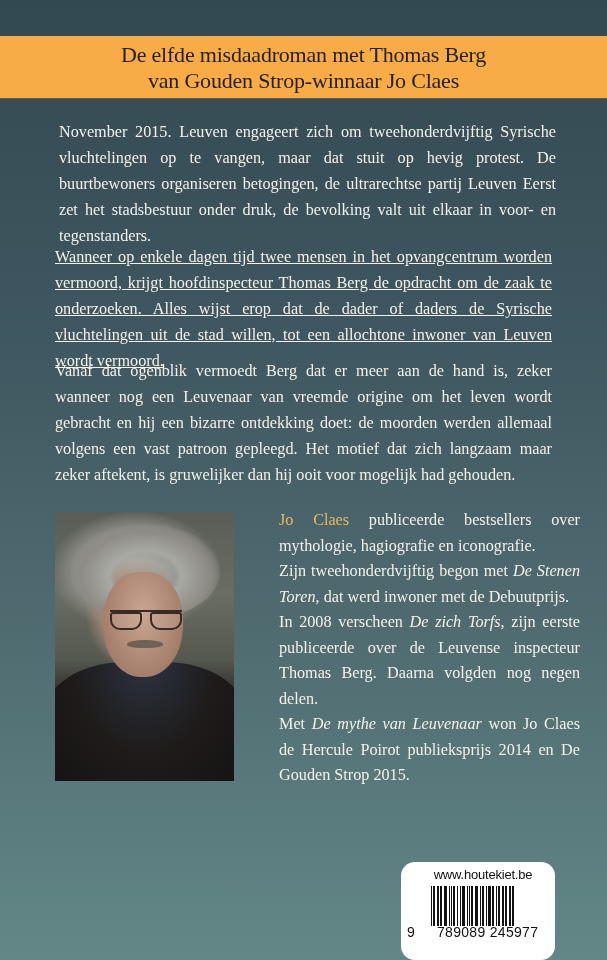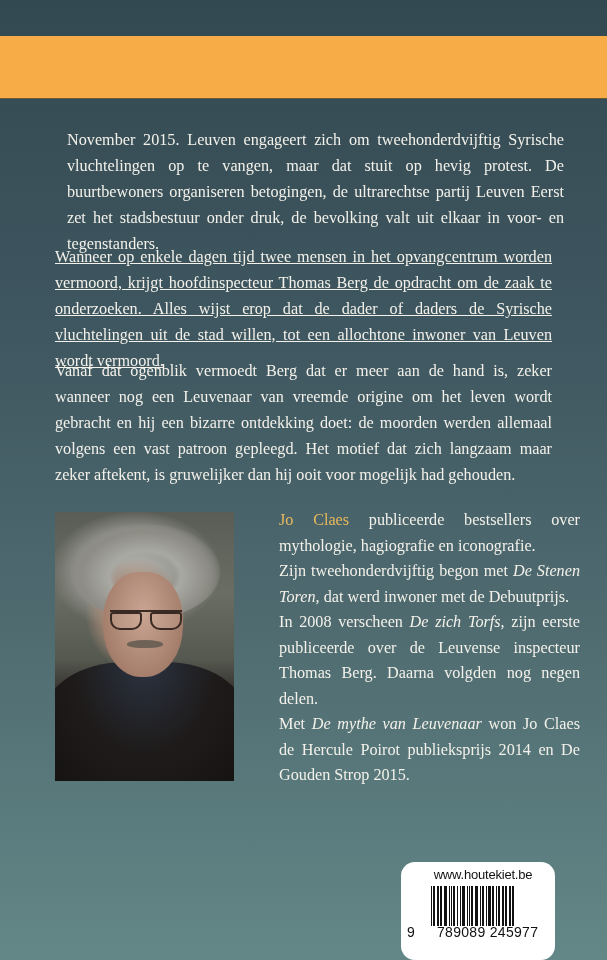--- a/index.html
+++ b/index.html
@@ -87,23 +87,25 @@
   .digits {
     position:absolute; top:62px; left:6px; font-size:14px; letter-spacing:0.3px;
   }
   .digits .first { position:absolute; left:0; }
   .digits .rest { position:absolute; left:30px; white-space:nowrap; }
 </style>
 </head>
 <body>
 
 <div class="banner">
+  <div>De elfde misdaadroman met Thomas Berg</div>
+  <div>van Gouden Strop-winnaar Jo Claes</div>
 </div>
 
-<p class="para" id="p1" style="margin:12px">November 2015. Leuven engageert zich om tweehonderdvijftig Syrische vluchtelingen op te vangen, maar dat stuit op hevig protest. De buurtbewoners organiseren betogingen, de ultrarechtse partij Leuven Eerst zet het stadsbestuur onder druk, de bevolking valt uit elkaar in voor- en tegenstanders.</p>
+<p class="para" id="p1" style="margin:4px">November 2015. Leuven engageert zich om tweehonderdvijftig Syrische vluchtelingen op te vangen, maar dat stuit op hevig protest. De buurtbewoners organiseren betogingen, de ultrarechtse partij Leuven Eerst zet het stadsbestuur onder druk, de bevolking valt uit elkaar in voor- en tegenstanders.</p>
 <p class="para" id="p2" style="margin:0">Wanneer op enkele dagen tijd twee mensen in het opvangcentrum worden vermoord, krijgt hoofdinspecteur Thomas Berg de opdracht om de zaak te onderzoeken. Alles wijst erop dat de dader of daders de Syrische vluchtelingen uit de stad willen, tot een allochtone inwoner van Leuven wordt vermoord.</p>
 <p class="para" id="p3" style="margin:0">Vanaf dat ogenblik vermoedt Berg dat er meer aan de hand is, zeker wanneer nog een Leuvenaar van vreemde origine om het leven wordt gebracht en hij een bizarre ontdekking doet: de moorden werden allemaal volgens een vast patroon gepleegd. Het motief dat zich langzaam maar zeker aftekent, is gruwelijker dan hij ooit voor mogelijk had gehouden.</p>
 
 <div class="photo">
   <div class="coat"></div>
   <div class="hair"></div>
   <div class="face"></div>
   <div class="glasses"></div>
   <div class="mustache"></div>
 </div>

